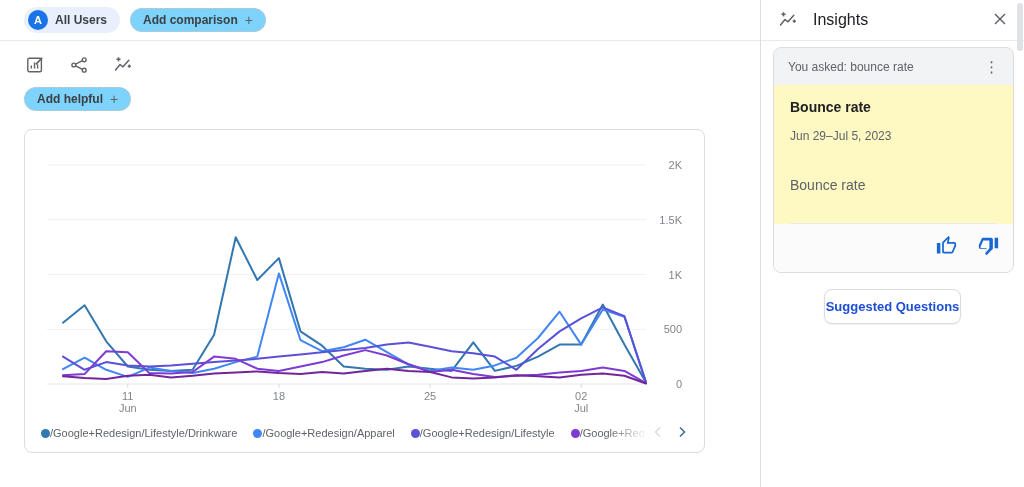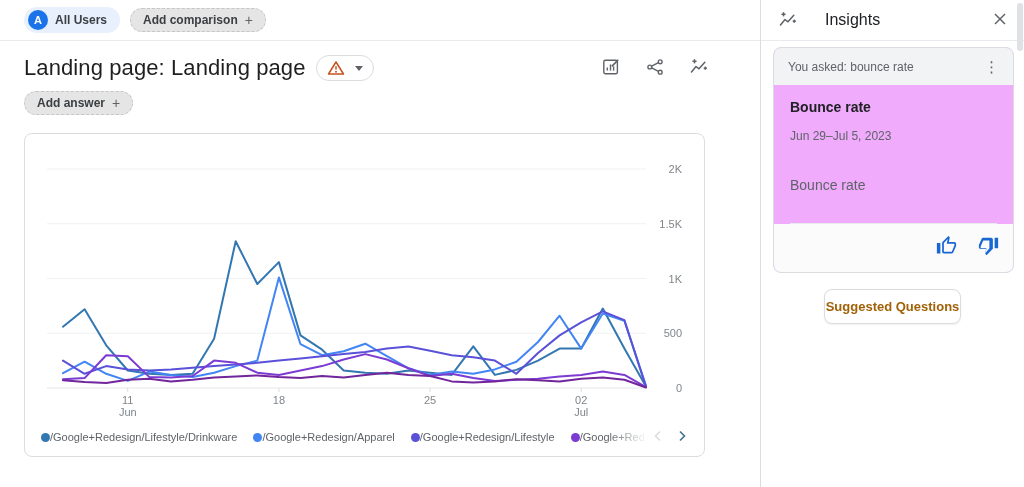--- a/index.html
+++ b/index.html
@@ -24,21 +24,21 @@
   .chip {
     display:inline-flex; align-items:center; gap:7px;
     border-radius:16px; font-size:12px; font-weight:bold; color:#3c4043;
     padding:4px 12px; white-space:nowrap;
   }
   .chip-user { background:#e8f0fe; padding:3px 13px 3px 4px; }
   .avatar {
     width:20px; height:20px; border-radius:50%; background:#1a73e8; color:#fff;
     font-size:11px; font-weight:bold; display:inline-flex; align-items:center; justify-content:center;
   }
-  .chip-dashed { border:1px dashed #c4c7c5; background:#e5e5e5; }
+  .chip-dashed { border:1px dashed #c4c7c5; background:#7dd3fc; }
   .plus { font-size:14px; font-weight:normal; color:#5f6368; line-height:1; }
 
   .tb-right { display:flex; align-items:center; gap:8px; }
   .range-tag { background:#f1f3f4; color:#5f6368; font-size:11px; padding:3px 6px; border-radius:3px; }
   .range-text { font-size:14px; font-weight:bold; color:#3c4043; }
   .caret {
     width:0; height:0; border-left:4px solid transparent; border-right:4px solid transparent;
     border-top:5px solid #5f6368; display:inline-block; margin-left:2px;
   }
 
@@ -73,28 +73,28 @@
   .legend-item .ll { font-size:11px; color:#5f6368; }
   .legend-item.faded .ll {
     -webkit-mask-image:linear-gradient(90deg,#000 40%,transparent 95%);
     mask-image:linear-gradient(90deg,#000 40%,transparent 95%);
   }
   .legend-nav { margin-left:auto; display:flex; align-items:center; gap:12px; padding-left:8px; }
 
   
   .panel { width:264px; border-left:1px solid #dadce0; position:relative; background:#fff; }
   .panel-header {
-    height:41px; display:flex; align-items:center; gap:26px;
+    height:41px; display:flex; align-items:center; gap:14px;
     padding:0 16px; border-bottom:1px solid #e8eaed;
   }
   .p-title { font-size:16px; color:#202124; }
   .close-btn { margin-left:auto; display:inline-flex; }
 
   .insight-card {
-    margin:6px 10px 0 12px; border:1px solid #dadce0; border-radius:8px; overflow:hidden; background:#f0abfc;
+    margin:6px 10px 0 12px; border:1px solid #dadce0; border-radius:8px; overflow:hidden; background:#fef9c3;
   }
   .ic-query {
     background:#f1f3f4; padding:11px 14px; display:flex; align-items:center; justify-content:space-between;
     font-size:12px; color:#5f6368;
   }
   .kebab { font-size:15px; color:#5f6368; line-height:1; letter-spacing:0; }
   .ic-body { padding:14px 16px 0; }
   .ic-title { font-size:14px; font-weight:bold; color:#202124; }
   .ic-date { font-size:12px; color:#5f6368; margin-top:14px; }
   .metric-row { display:flex; align-items:baseline; justify-content:space-between; margin-top:34px; }
@@ -103,21 +103,21 @@
   .ic-divider { border-top:1px solid #e8eaed; margin-top:30px; }
   .ic-footer {
     padding:12px 14px 14px; display:flex; align-items:center; background:#fbfbfc;
     font-size:13px; color:#5f6368;
   }
   .thumbs { margin-left:auto; display:flex; align-items:center; gap:20px; }
 
   .sq-btn {
     display:block; margin:16px auto 0; padding:9px 1px;
     border:1px solid #dadce0; border-radius:8px; background:#fff;
-    color:#a16207; font-size:13px; font-weight:bold;
+    color:#1d4ed8; font-size:13px; font-weight:bold;
     box-shadow:0 1px 2px rgba(60,64,67,.08);
   }
   .scroll-thumb {
     position:absolute; right:1px; top:3px; width:6px; height:48px;
     background:#dfe1e5; border-radius:3px;
   }
 </style>
 </head>
 <body>
 
@@ -130,33 +130,20 @@
         <span data-interactable="false">All Users</span>
       </div>
       <div class="chip chip-dashed" data-interactable="true">
         <span data-interactable="false">Add comparison</span>
         <span class="plus" data-interactable="false">+</span>
       </div>
     </div>
   </div>
 
   <div class="title-row" data-interactable="false">
-    <div class="title-left">
-      <h1 data-interactable="false">Landing page: Landing page</h1>
-      <button class="warn-pill" data-interactable="true">
-        <span class="icon-btn" data-interactable="false" style="width:18px;height:16px;">
-          <svg width="18" height="16" viewBox="0 0 18 16">
-            <path d="M9 2 L16.5 14 H1.5 Z" fill="none" stroke="#c5531f" stroke-width="1.5" stroke-linejoin="round"></path>
-            <line x1="9" y1="6.2" x2="9" y2="9.6" stroke="#c5531f" stroke-width="1.5"></line>
-            <circle cx="9" cy="11.8" r="0.95" fill="#c5531f"></circle>
-          </svg>
-        </span>
-        <span class="caret" data-interactable="false"></span>
-      </button>
-    </div>
     <div class="title-icons">
       <button class="icon-btn" data-interactable="true">
         <span data-interactable="false">
           <svg width="20" height="20" viewBox="0 0 20 20" fill="none" stroke="#5f6368" stroke-width="1.4">
             <rect x="2.8" y="3.2" width="13.6" height="13.6" rx="1.5"></rect>
             <line x1="6.3" y1="13.6" x2="6.3" y2="10.4"></line>
             <line x1="9.5" y1="13.6" x2="9.5" y2="7.4"></line>
             <line x1="12.6" y1="13.6" x2="12.6" y2="9.4"></line>
             <line x1="10.8" y1="9.4" x2="17.2" y2="2.9" stroke-width="1.6"></line>
           </svg>
@@ -182,21 +169,21 @@
             <line x1="16.3" y1="9.6" x2="16.3" y2="12.8"></line>
             <line x1="14.7" y1="11.2" x2="17.9" y2="11.2"></line>
           </svg>
         </span>
       </button>
     </div>
   </div>
 
   <div class="filter-row" data-interactable="false">
     <div class="chip chip-dashed" data-interactable="true">
-      <span data-interactable="false">Add answer</span>
+      <span data-interactable="false">Add helpful</span>
       <span class="plus" data-interactable="false">+</span>
     </div>
   </div>
 
   <div class="chart-card" data-interactable="false">
     <svg id="chart-svg" data-interactable="true" width="647" height="270" viewBox="0 0 647 270">
         <line x1="6" y1="240" x2="605" y2="240" stroke="#e3e6e8" stroke-width="1"></line>
         <text x="641" y="244" text-anchor="end" class="tick">0</text>
         <line x1="6" y1="185.25" x2="605" y2="185.25" stroke="#eff1f3" stroke-width="1"></line>
         <text x="641" y="189.25" text-anchor="end" class="tick">500</text>

